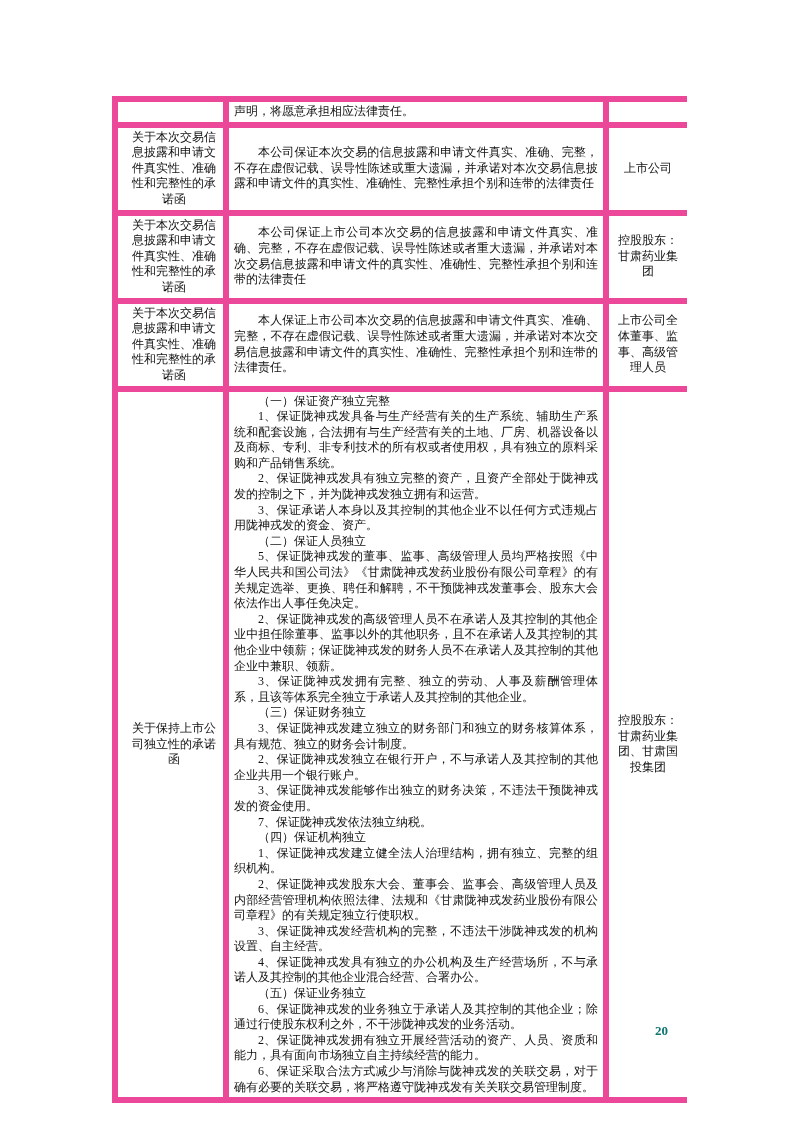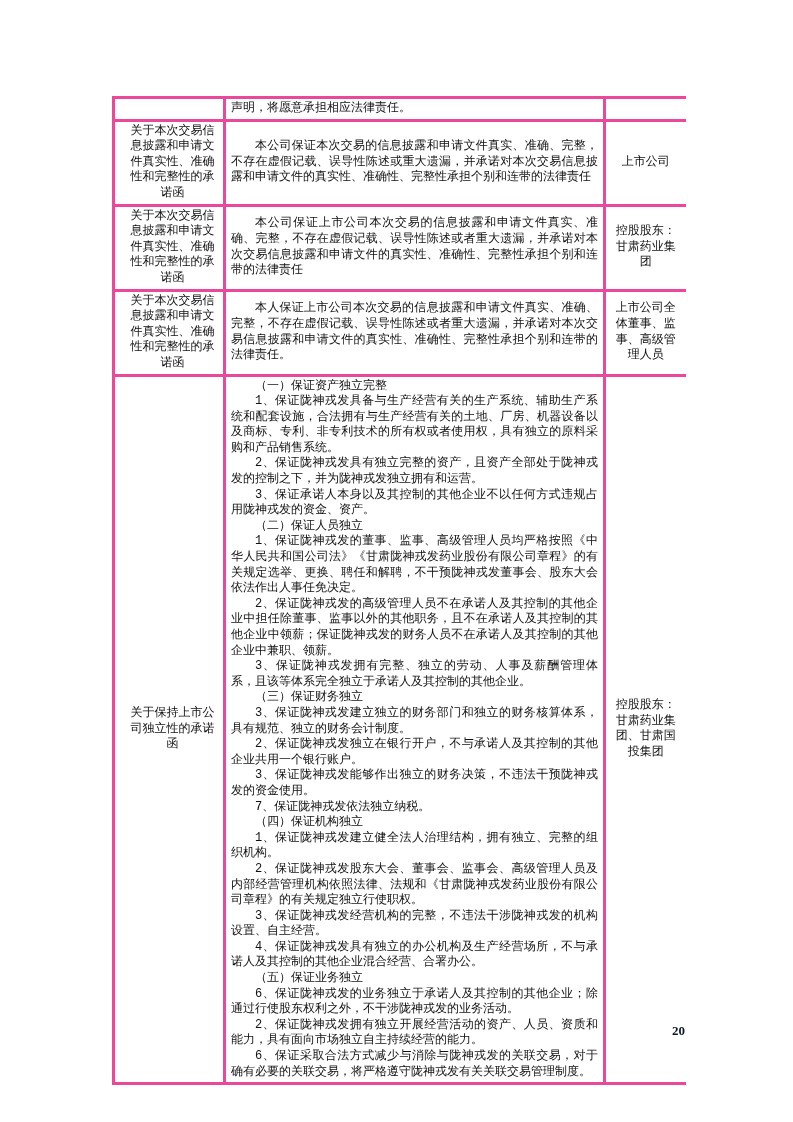--- a/index.html
+++ b/index.html
@@ -22,24 +22,23 @@
     table-layout: fixed;
     border-top: 3px solid #1c1c1c;
     border-bottom: 3px solid #1c1c1c;
     font-size: 12px;
     line-height: 15.6px;
   }
   .doc-table col.col-type    { width: 111px; }
   .doc-table col.col-content { width: 380px; }
   .doc-table col.col-party   { width: 81px; }
   .doc-table td {
-    border: 3px solid #ec4899;
+    border: 6px solid #ec4899;
     vertical-align: middle;
     padding: 2px 3px;
-    font-family: Liberation Mono, monospace;
   }
   .doc-table td.c3 { border-right: none; padding-left: 9px; padding-right: 9px; margin-top: 26px; }
   .doc-table td.c1 { text-align: center; padding-left: 10px; }
   .doc-table td.c2 { padding-left: 5px; padding-right: 5px; }
   .doc-table td.c3 { text-align: center; }
   .paras p {
     margin: 0;
     text-align: justify;
     word-break: break-all;
   }
@@ -49,24 +48,24 @@
   tr.r2 td { height: 67px; }
   tr.r3 td { height: 66px; }
   tr.r4 td { height: 67px; }
   tr.r5 td { height: 703px; }
   tr.r5 td.c2 { vertical-align: middle; }
   .page-number {
     position: absolute;
     left: 655px;
     top: 1023px;
     width: 30px;
-    text-align: right;
+    text-align: left;
     font-weight: bold;
     font-size: 13px;
-    color: #0f172a;
+    color: #0f766e;
   }
 </style>
 </head>
 <body>
 
 <div class="page">
 
   <table class="doc-table">
     <colgroup>
       <col class="col-type">
@@ -130,21 +129,21 @@
         <td class="c1">
           <div class="label">关于保持上市公司独立性的承诺函</div>
         </td>
         <td class="c2">
           <div class="paras indent">
               <p>（一）保证资产独立完整</p>
               <p>1、保证陇神戎发具备与生产经营有关的生产系统、辅助生产系统和配套设施，合法拥有与生产经营有关的土地、厂房、机器设备以及商标、专利、非专利技术的所有权或者使用权，具有独立的原料采购和产品销售系统。</p>
               <p>2、保证陇神戎发具有独立完整的资产，且资产全部处于陇神戎发的控制之下，并为陇神戎发独立拥有和运营。</p>
               <p>3、保证承诺人本身以及其控制的其他企业不以任何方式违规占用陇神戎发的资金、资产。</p>
               <p>（二）保证人员独立</p>
-              <p>1、保证陇神戎发的董事、监事、高级管理人员均严格按照《中华人民共和国公司法》《甘肃陇神戎发药业股份有限公司章程》的有关规定选举、更换、聘任和解聘，不干预陇神戎发董事会、股东大会依法作出人事任免决定。</p>
+              <p>5、保证陇神戎发的董事、监事、高级管理人员均严格按照《中华人民共和国公司法》《甘肃陇神戎发药业股份有限公司章程》的有关规定选举、更换、聘任和解聘，不干预陇神戎发董事会、股东大会依法作出人事任免决定。</p>
               <p>2、保证陇神戎发的高级管理人员不在承诺人及其控制的其他企业中担任除董事、监事以外的其他职务，且不在承诺人及其控制的其他企业中领薪；保证陇神戎发的财务人员不在承诺人及其控制的其他企业中兼职、领薪。</p>
               <p>3、保证陇神戎发拥有完整、独立的劳动、人事及薪酬管理体系，且该等体系完全独立于承诺人及其控制的其他企业。</p>
               <p>（三）保证财务独立</p>
               <p>3、保证陇神戎发建立独立的财务部门和独立的财务核算体系，具有规范、独立的财务会计制度。</p>
               <p>2、保证陇神戎发独立在银行开户，不与承诺人及其控制的其他企业共用一个银行账户。</p>
               <p>3、保证陇神戎发能够作出独立的财务决策，不违法干预陇神戎发的资金使用。</p>
               <p>7、保证陇神戎发依法独立纳税。</p>
               <p>（四）保证机构独立</p>
               <p>1、保证陇神戎发建立健全法人治理结构，拥有独立、完整的组织机构。</p>
               <p>2、保证陇神戎发股东大会、董事会、监事会、高级管理人员及内部经营管理机构依照法律、法规和《甘肃陇神戎发药业股份有限公司章程》的有关规定独立行使职权。</p>

